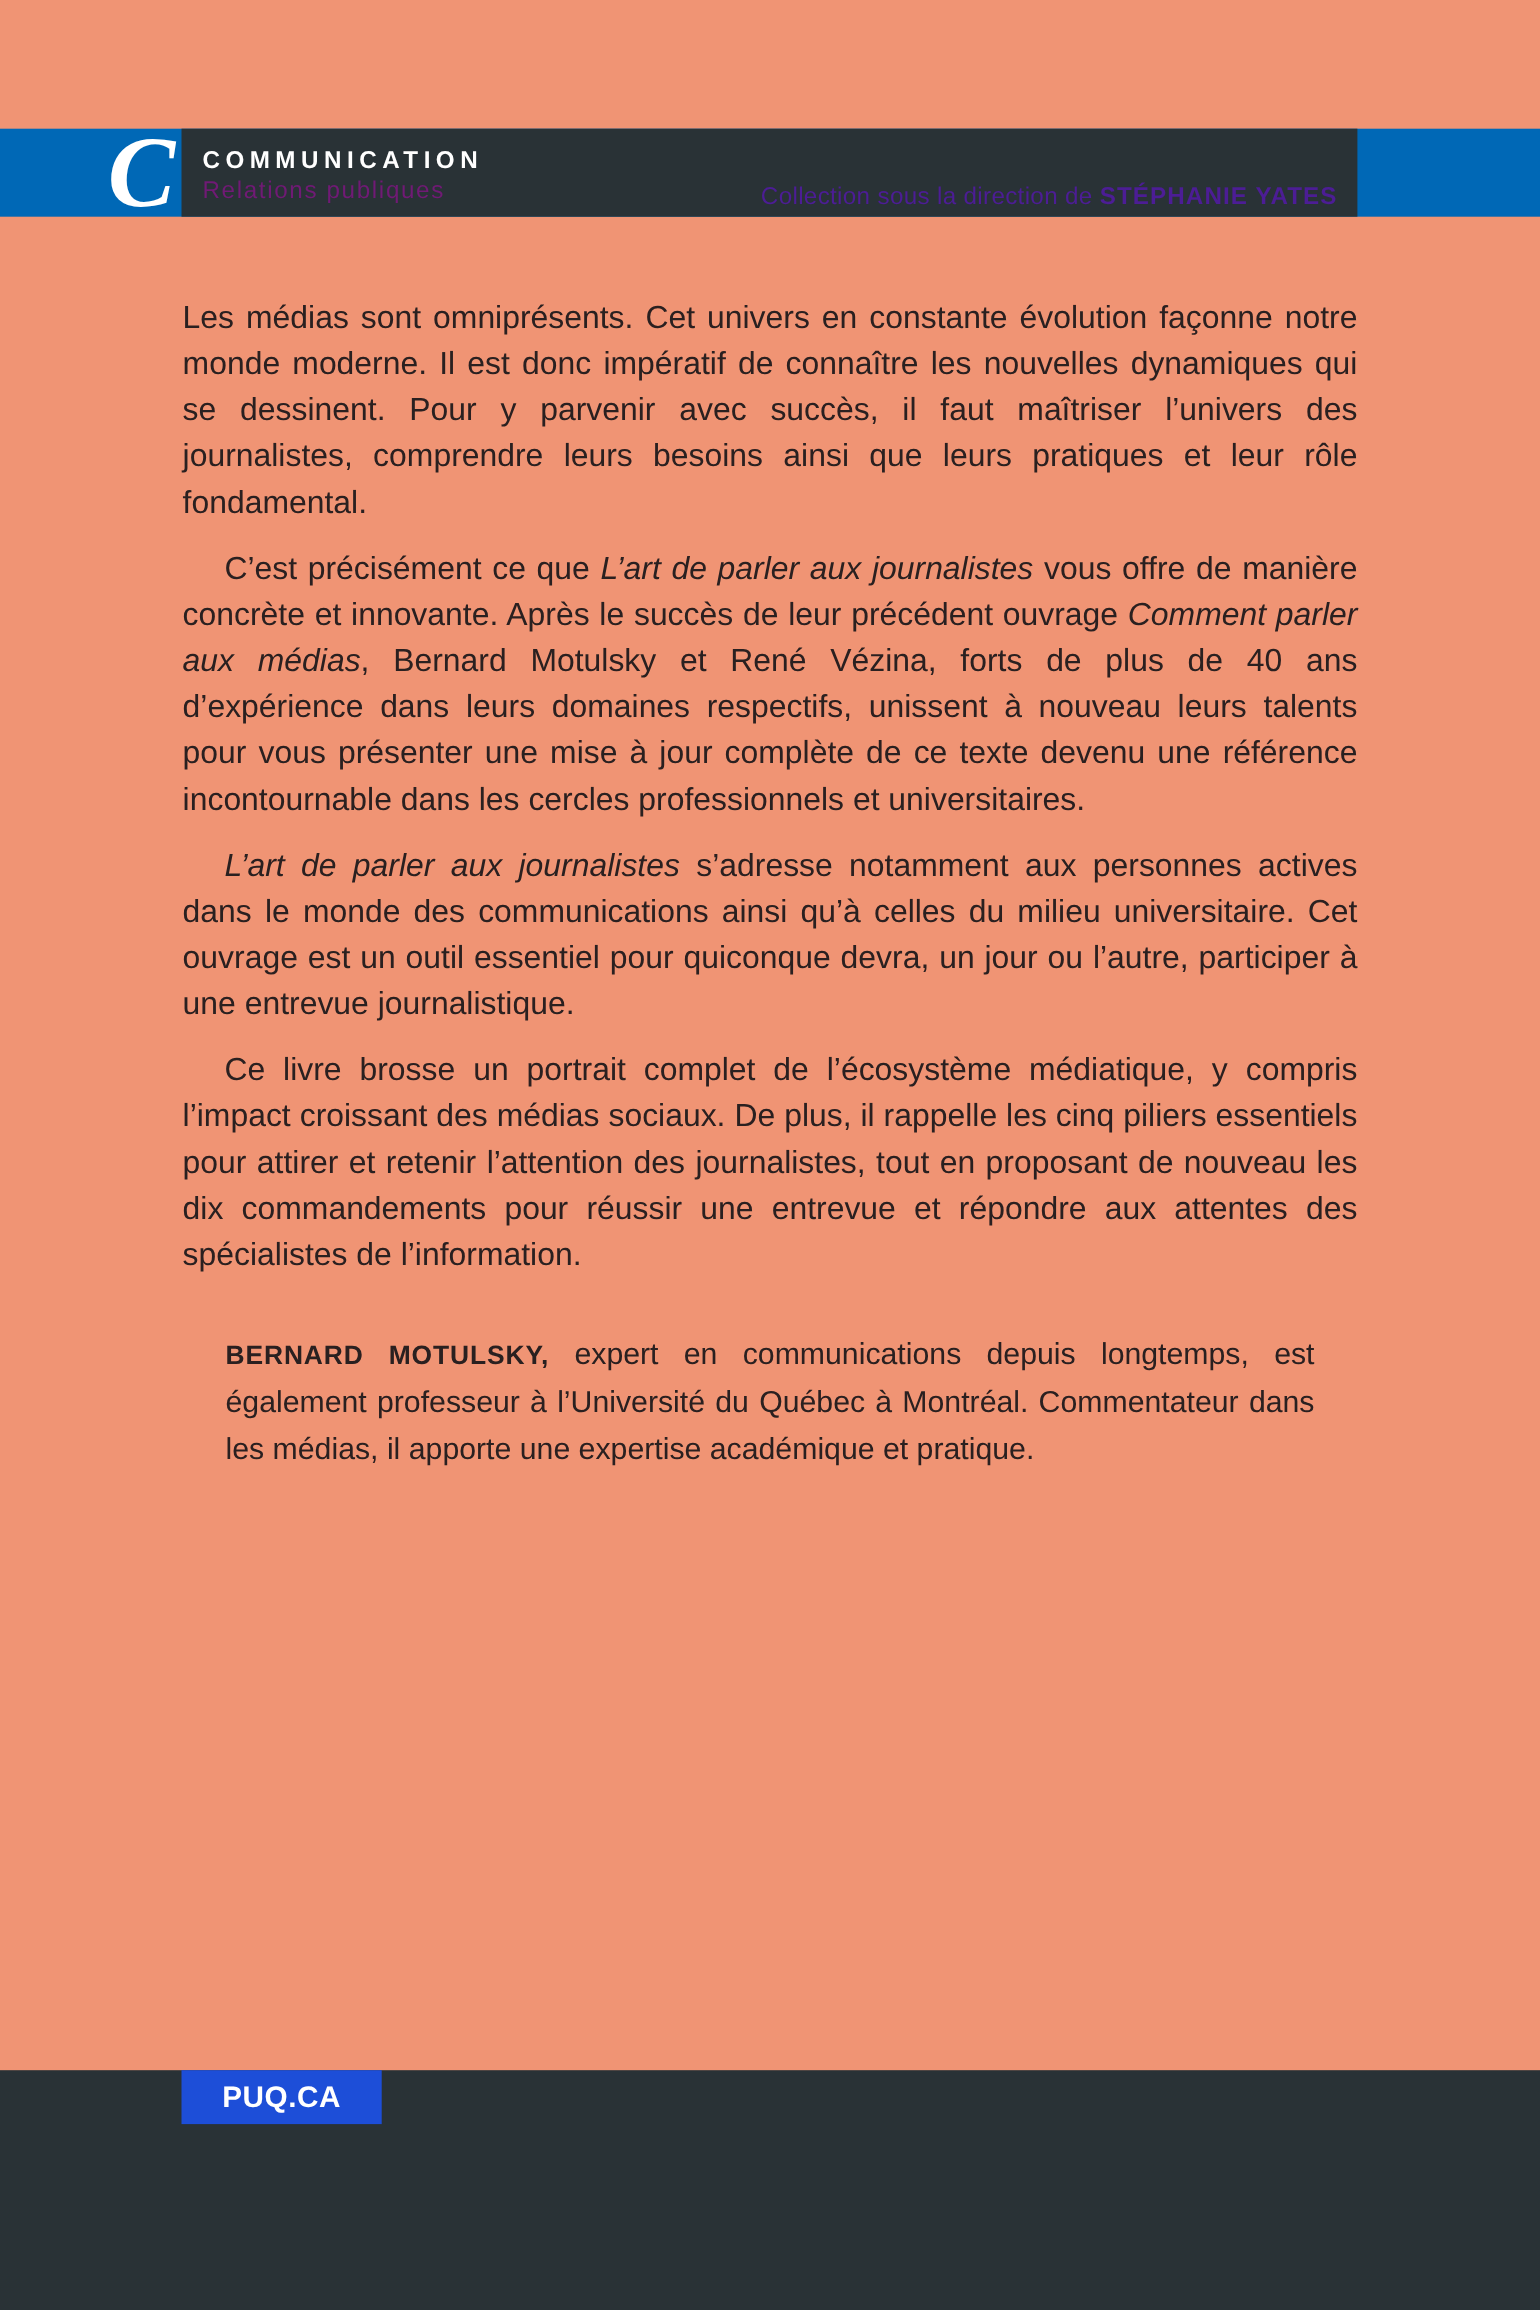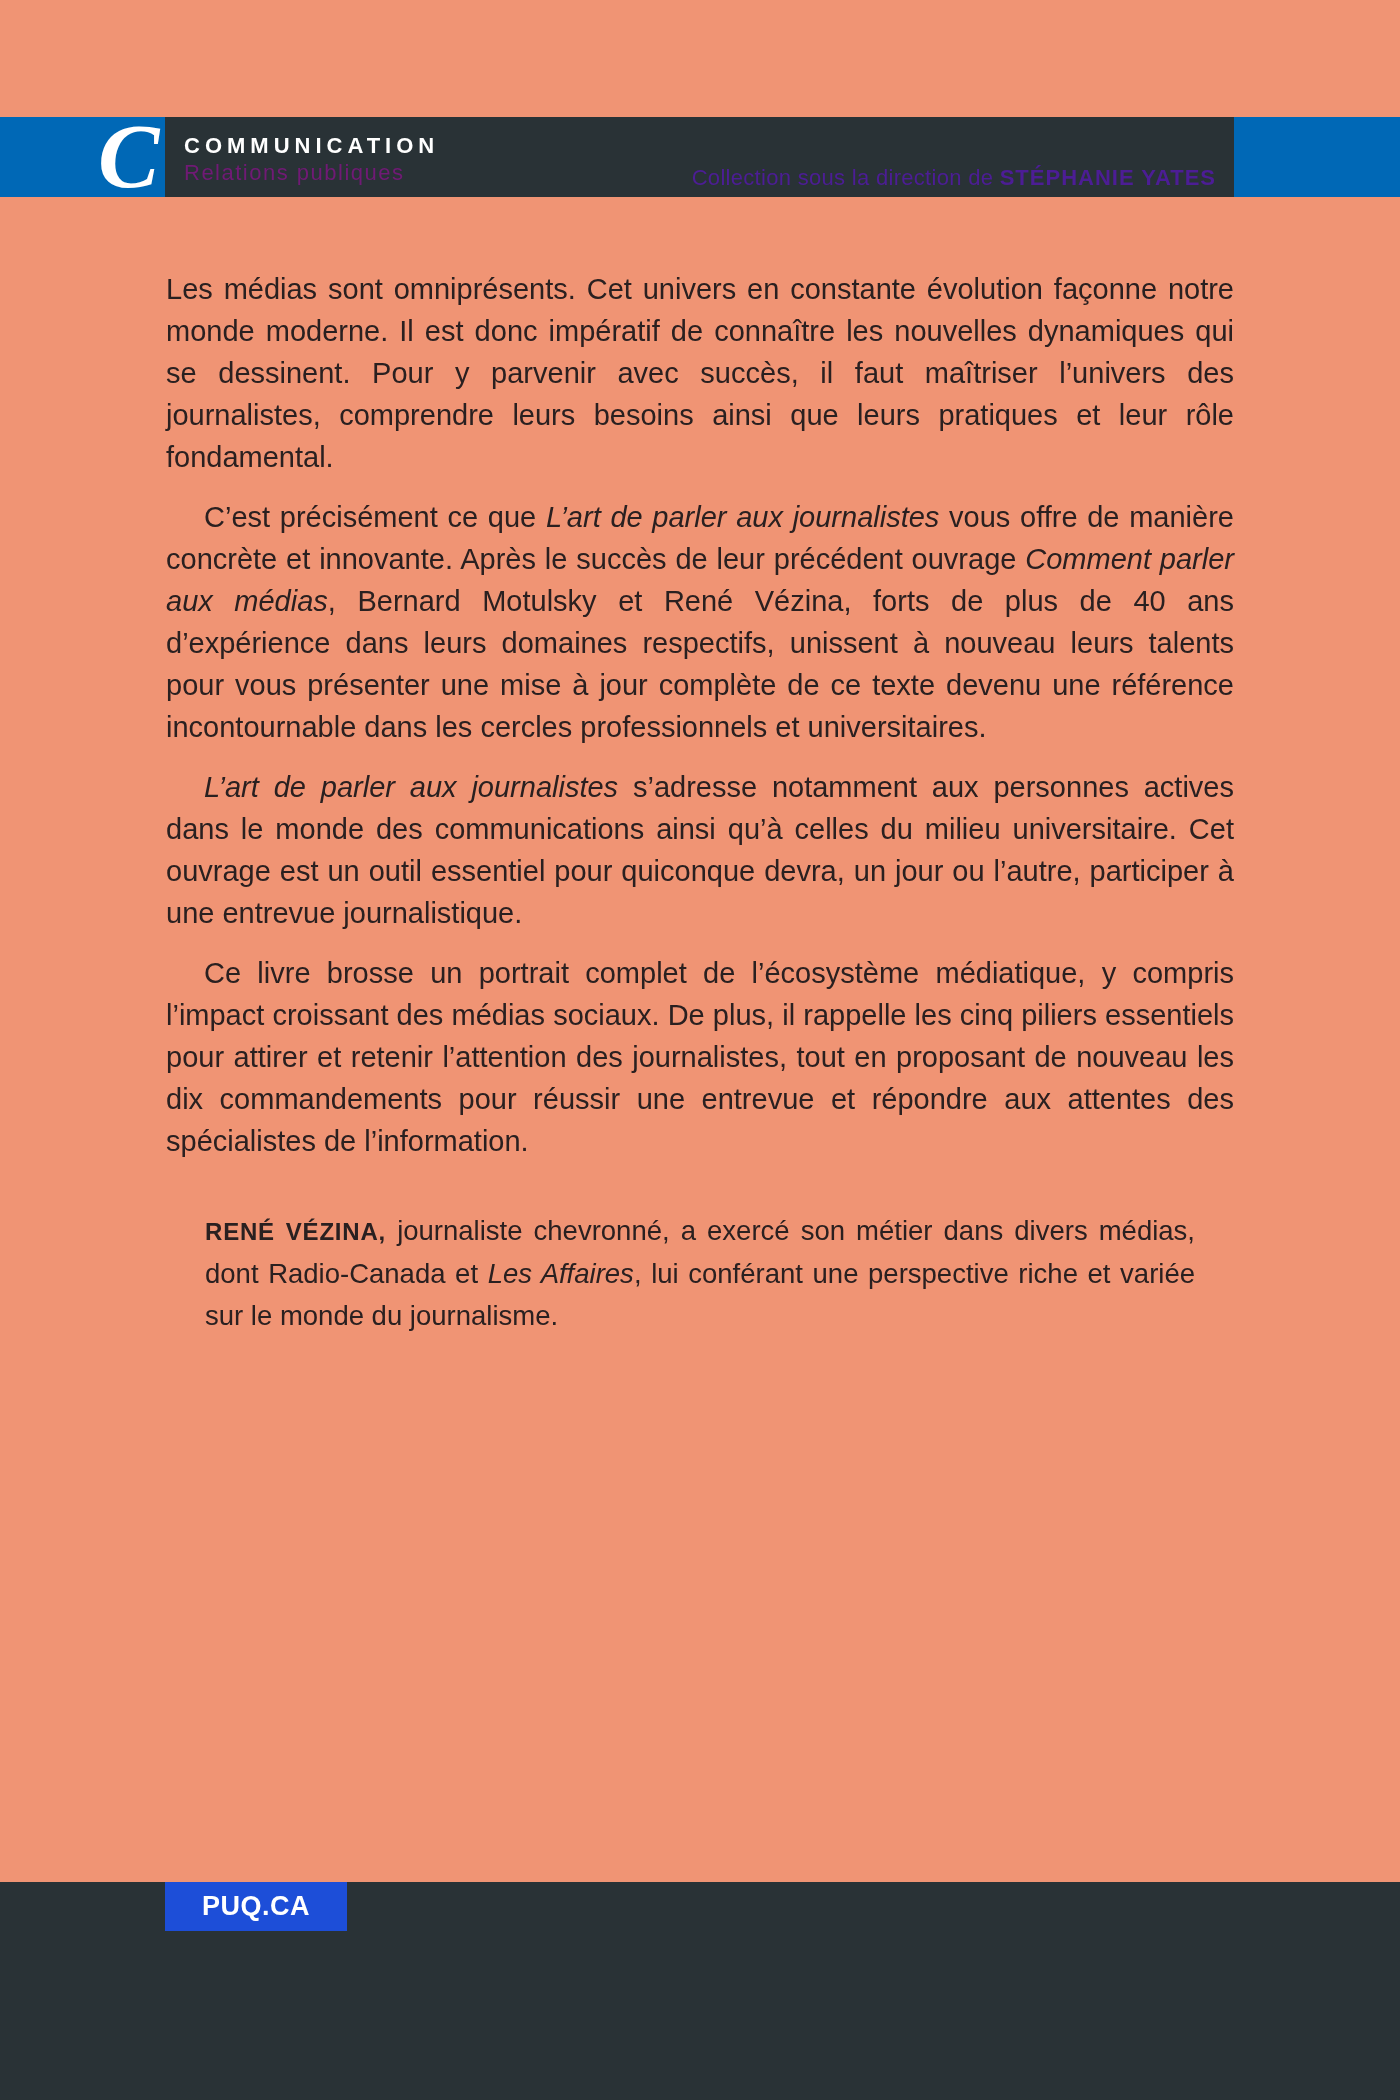--- a/index.html
+++ b/index.html
@@ -73,17 +73,17 @@
 <div class="collection"><span>Collection sous la direction de </span><b>STÉPHANIE YATES</b></div>
 
 <div class="main">
   <p class="first">Les médias sont omniprésents. Cet univers en constante évolution façonne notre monde moderne. Il est donc impératif de connaître les nouvelles dynamiques qui se dessinent. Pour y parvenir avec succès, il faut maîtriser l’univers des journalistes, comprendre leurs besoins ainsi que leurs pratiques et leur rôle fondamental.</p>
   <p><span>C’est précisément ce que </span><i>L’art de parler aux journalistes</i><span> vous offre de manière concrète et innovante. Après le succès de leur précédent ouvrage </span><i>Comment parler aux médias</i><span>, Bernard Motulsky et René Vézina, forts de plus de 40 ans d’expérience dans leurs domaines respectifs, unissent à nouveau leurs talents pour vous présenter une mise à jour complète de ce texte devenu une référence incontournable dans les cercles professionnels et universitaires.</span></p>
   <p><i>L’art de parler aux journalistes</i><span> s’adresse notamment aux personnes actives dans le monde des communications ainsi qu’à celles du milieu universitaire. Cet ouvrage est un outil essentiel pour quiconque devra, un jour ou l’autre, participer à une entrevue journalistique.</span></p>
   <p>Ce livre brosse un portrait complet de l’écosystème médiatique, y compris l’impact croissant des médias sociaux. De plus, il rappelle les cinq piliers essentiels pour attirer et retenir l’attention des journalistes, tout en proposant de nouveau les dix commandements pour réussir une entrevue et répondre aux attentes des spécialistes de l’information.</p>
 </div>
 
 <div class="bios">
-  <p><span class="name">RENÉ VÉZINA,</span><span> journaliste chevronné, a exercé son métier dans divers médias, dont Radio-Canada et </span><i>Les Affaires</i><span>, lui conférant une perspective riche et variée sur le monde du journalisme.</span></p>
+  <p><span class="name">BERNARD MOTULSKY,</span><span> expert en communications depuis longtemps, est également professeur à l’Université du Québec à Montréal. Commentateur dans les médias, il apporte une expertise académique et pratique.</span></p>
 </div>
 
 <div class="footer"></div>
 <a class="puq">PUQ.CA</a>
 
 </body></html>

